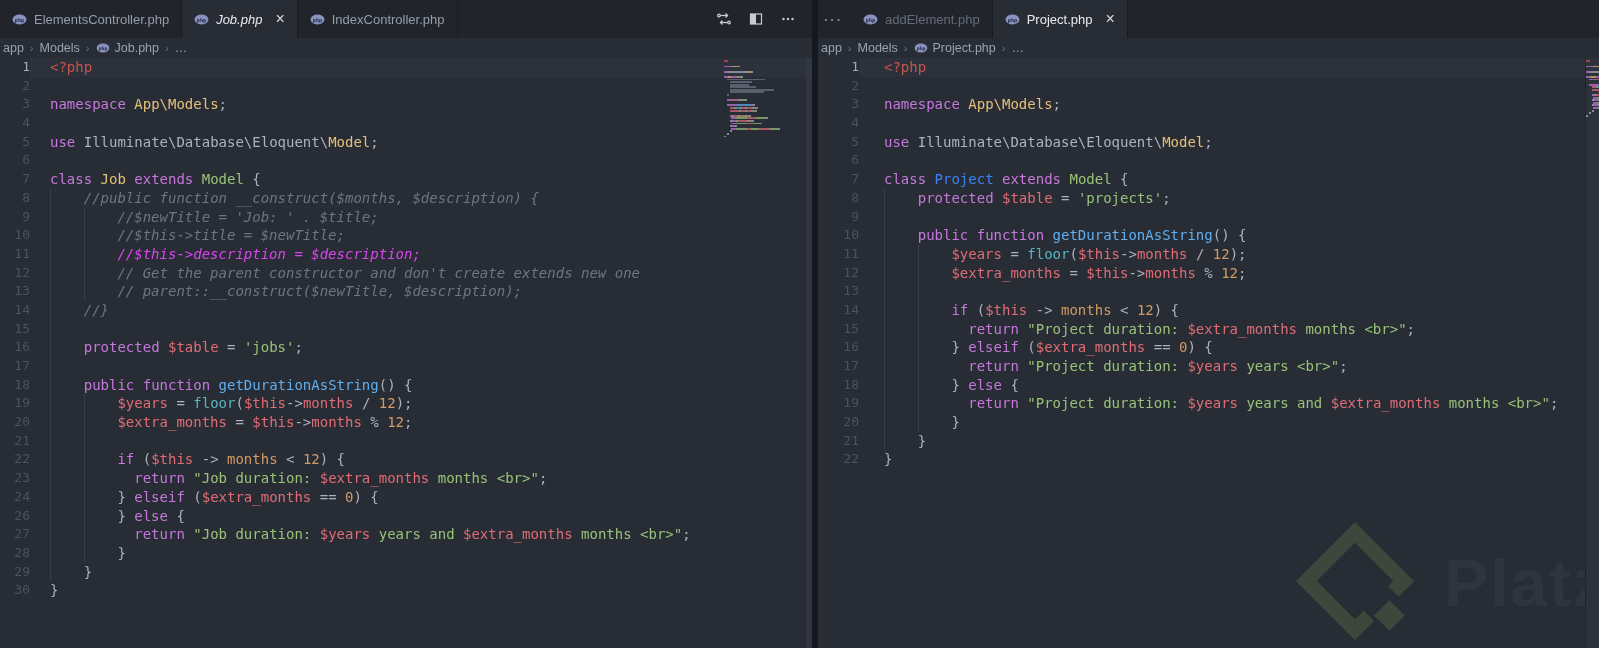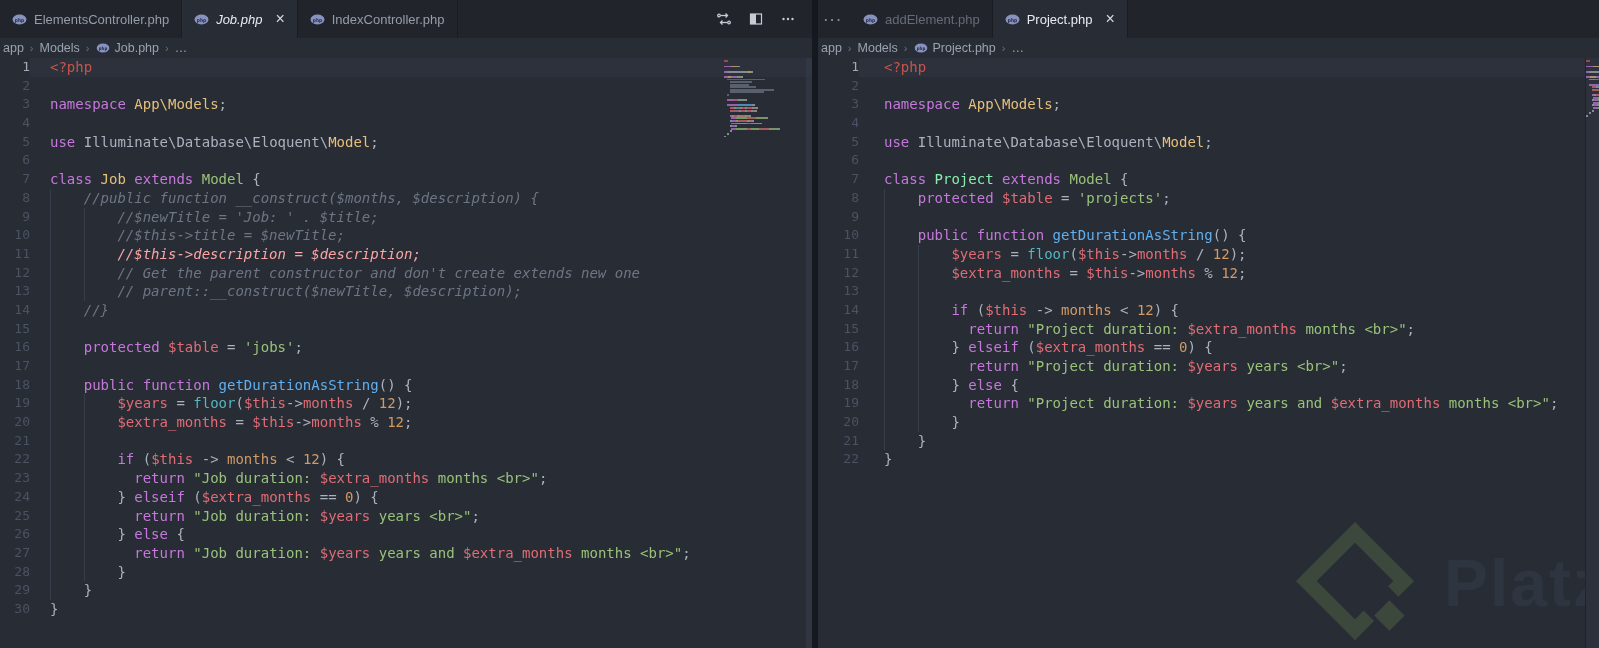--- a/index.html
+++ b/index.html
@@ -161,21 +161,21 @@
         <div class="line">
           <span class="num">9</span>
           <span class="lc"><span class="g"></span><span class="g"></span><span class="it" style="color: rgb(109, 117, 133);">//$newTitle = 'Job: ' . $title;</span></span>
         </div>
         <div class="line">
           <span class="num">10</span>
           <span class="lc"><span class="g"></span><span class="g"></span><span class="it" style="color: rgb(109, 117, 133);">//$this-&gt;title = $newTitle;</span></span>
         </div>
         <div class="line">
           <span class="num">11</span>
-          <span class="lc"><span class="g"></span><span class="g"></span><span class="it" style="color: #fca5a5; text-align: center;">//$this-&gt;description = $description;</span></span>
+          <span class="lc"><span class="g"></span><span class="g"></span><span class="it" style="color: #d946ef; text-align: center;">//$this-&gt;description = $description;</span></span>
         </div>
         <div class="line">
           <span class="num">12</span>
           <span class="lc"><span class="g"></span><span class="g"></span><span class="it" style="color: rgb(109, 117, 133);">// Get the parent constructor and don't create extends new one</span></span>
         </div>
         <div class="line">
           <span class="num">13</span>
           <span class="lc"><span class="g"></span><span class="g"></span><span class="it" style="color: rgb(109, 117, 133);">// parent::__construct($newTitle, $description);</span></span>
         </div>
         <div class="line">
@@ -214,24 +214,20 @@
           <span class="num">22</span>
           <span class="lc"><span class="g"></span><span class="g"></span><span style="color: rgb(198, 120, 221);">if</span><span style="color: rgb(171, 178, 191);"> (</span><span style="color: rgb(224, 108, 117);">$this</span><span style="color: rgb(171, 178, 191);"> -&gt; </span><span style="color: rgb(209, 154, 102);">months</span><span style="color: rgb(171, 178, 191);"> &lt; </span><span style="color: rgb(209, 154, 102);">12</span><span style="color: rgb(171, 178, 191);">) {</span></span>
         </div>
         <div class="line">
           <span class="num">23</span>
           <span class="lc"><span class="g"></span><span class="g"></span>  <span style="color: rgb(198, 120, 221);">return </span><span style="color: rgb(152, 195, 121);">"Job duration: </span><span style="color: rgb(224, 108, 117);">$extra_months</span><span style="color: rgb(152, 195, 121);"> months &lt;br&gt;"</span><span style="color: rgb(171, 178, 191);">;</span></span>
         </div>
         <div class="line">
           <span class="num">24</span>
           <span class="lc"><span class="g"></span><span class="g"></span><span style="color: rgb(171, 178, 191);">} </span><span style="color: rgb(198, 120, 221);">elseif</span><span style="color: rgb(171, 178, 191);"> (</span><span style="color: rgb(224, 108, 117);">$extra_months</span><span style="color: rgb(171, 178, 191);"> == </span><span style="color: rgb(209, 154, 102);">0</span><span style="color: rgb(171, 178, 191);">) {</span></span>
-        </div>
-        <div class="line">
-          <span class="num">25</span>
-          <span class="lc"><span class="g"></span><span class="g"></span>  <span style="color: rgb(198, 120, 221);">return </span><span style="color: rgb(152, 195, 121);">"Job duration: </span><span style="color: rgb(224, 108, 117);">$years</span><span style="color: rgb(152, 195, 121);"> years &lt;br&gt;"</span><span style="color: rgb(171, 178, 191);">;</span></span>
         </div>
         <div class="line">
           <span class="num">26</span>
           <span class="lc"><span class="g"></span><span class="g"></span><span style="color: rgb(171, 178, 191);">} </span><span style="color: rgb(198, 120, 221);">else</span><span style="color: rgb(171, 178, 191);"> {</span></span>
         </div>
         <div class="line">
           <span class="num">27</span>
           <span class="lc"><span class="g"></span><span class="g"></span>  <span style="color: rgb(198, 120, 221);">return </span><span style="color: rgb(152, 195, 121);">"Job duration: </span><span style="color: rgb(224, 108, 117);">$years</span><span style="color: rgb(152, 195, 121);"> years and </span><span style="color: rgb(224, 108, 117);">$extra_months</span><span style="color: rgb(152, 195, 121);"> months &lt;br&gt;"</span><span style="color: rgb(171, 178, 191);">;</span></span>
         </div>
         <div class="line">
@@ -459,21 +455,21 @@
         <div class="line">
           <span class="num">5</span>
           <span class="lc"><span style="color: rgb(198, 120, 221);">use </span><span style="color: rgb(171, 178, 191);">Illuminate\Database\Eloquent\</span><span style="color: rgb(229, 192, 123);">Model</span><span style="color: rgb(171, 178, 191);">;</span></span>
         </div>
         <div class="line">
           <span class="num">6</span>
           <span class="lc"></span>
         </div>
         <div class="line">
           <span class="num">7</span>
-          <span class="lc"><span style="color: rgb(198, 120, 221);">class </span><span style="color: #86efac;">Project </span><span style="color: rgb(198, 120, 221);">extends </span><span style="color: rgb(152, 195, 121);">Model </span><span style="color: rgb(171, 178, 191);">{</span></span>
+          <span class="lc"><span style="color: rgb(198, 120, 221);">class </span><span style="color: #3b82f6;">Project </span><span style="color: rgb(198, 120, 221);">extends </span><span style="color: rgb(152, 195, 121);">Model </span><span style="color: rgb(171, 178, 191);">{</span></span>
         </div>
         <div class="line">
           <span class="num">8</span>
           <span class="lc"><span class="g"></span><span style="color: rgb(198, 120, 221);">protected </span><span style="color: rgb(224, 108, 117);">$table</span><span style="color: rgb(171, 178, 191);"> = </span><span style="color: rgb(152, 195, 121);">'projects'</span><span style="color: rgb(171, 178, 191);">;</span></span>
         </div>
         <div class="line">
           <span class="num">9</span>
           <span class="lc"><span class="g"></span></span>
         </div>
         <div class="line">

